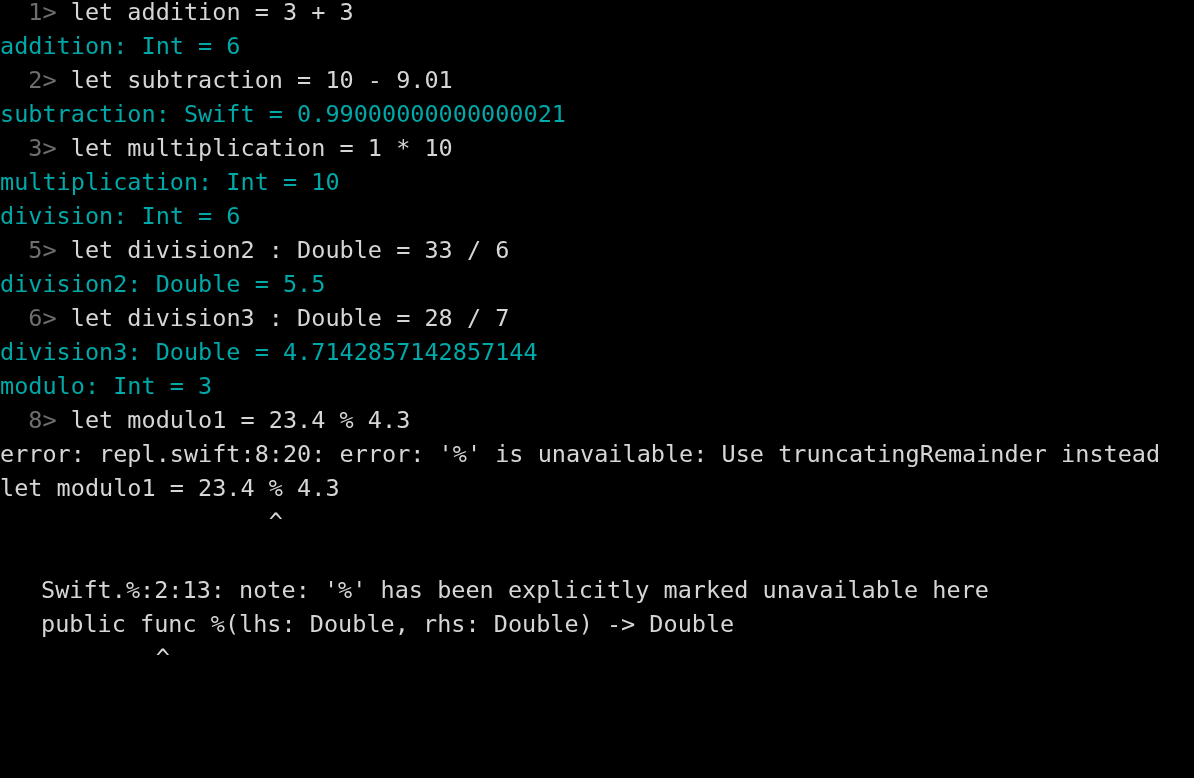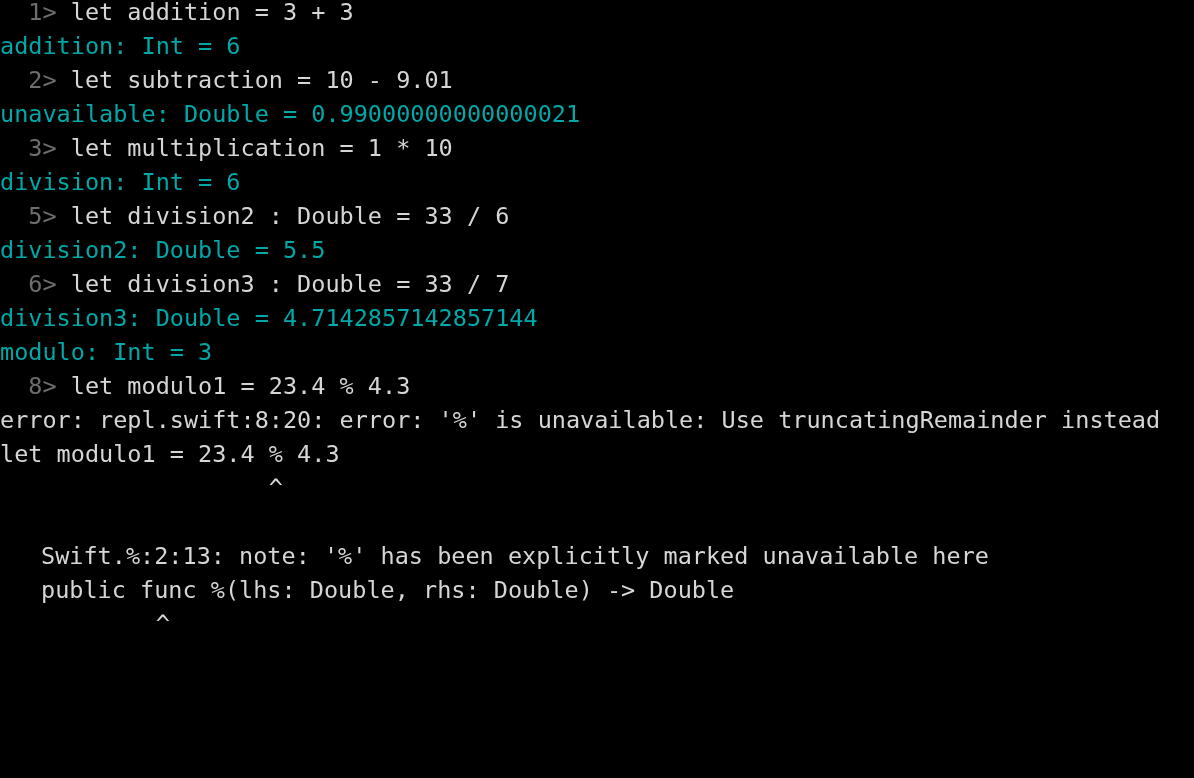--- a/index.html
+++ b/index.html
@@ -50,26 +50,27 @@
   .c-caret   { color: #d6d6d6; }
   .c-blank   { color: #000000; }
 </style>
 </head>
 <body>
 
 <div id="terminal">
 <div class="line first"><span class="seg c-prompt">  1&gt; </span><span class="seg c-code">let addition = 3 + 3</span></div>
     <div class="line"><span class="seg c-result">addition: Int = 6</span></div>
     <div class="line"><span class="seg c-prompt">  2&gt; </span><span class="seg c-code">let subtraction = 10 - 9.01</span></div>
-    <div class="line"><span class="seg c-result">unavailable: Double = 0.99000000000000021</span></div>
+    <div class="line"><span class="seg c-result">subtraction: Swift = 0.99000000000000021</span></div>
     <div class="line"><span class="seg c-prompt">  3&gt; </span><span class="seg c-code">let multiplication = 1 * 10</span></div>
+    <div class="line"><span class="seg c-result">multiplication: Int = 10</span></div>
     <div class="line"><span class="seg c-result">division: Int = 6</span></div>
     <div class="line"><span class="seg c-prompt">  5&gt; </span><span class="seg c-code">let division2 : Double = 33 / 6</span></div>
     <div class="line"><span class="seg c-result">division2: Double = 5.5</span></div>
-    <div class="line"><span class="seg c-prompt">  6&gt; </span><span class="seg c-code">let division3 : Double = 33 / 7</span></div>
+    <div class="line"><span class="seg c-prompt">  6&gt; </span><span class="seg c-code">let division3 : Double = 28 / 7</span></div>
     <div class="line"><span class="seg c-result">division3: Double = 4.7142857142857144</span></div>
     <div class="line"><span class="seg c-result">modulo: Int = 3</span></div>
     <div class="line"><span class="seg c-prompt">  8&gt; </span><span class="seg c-code">let modulo1 = 23.4 % 4.3</span></div>
     <div class="line"><span class="seg c-error">error: repl.swift:8:20: error: '%' is unavailable: Use truncatingRemainder instead</span></div>
     <div class="line"><span class="seg c-error">let modulo1 = 23.4 % 4.3</span></div>
     <div class="line"><span class="seg c-caret">                   ^</span></div>
     <div class="line"><span class="seg c-blank"></span></div>
     <div class="line"><span class="seg c-note">Swift.%:2:13: note: '%' has been explicitly marked unavailable here</span></div>
     <div class="line"><span class="seg c-note">public func %(lhs: Double, rhs: Double) -&gt; Double</span></div>
     <div class="line"><span class="seg c-caret">           ^</span></div>

